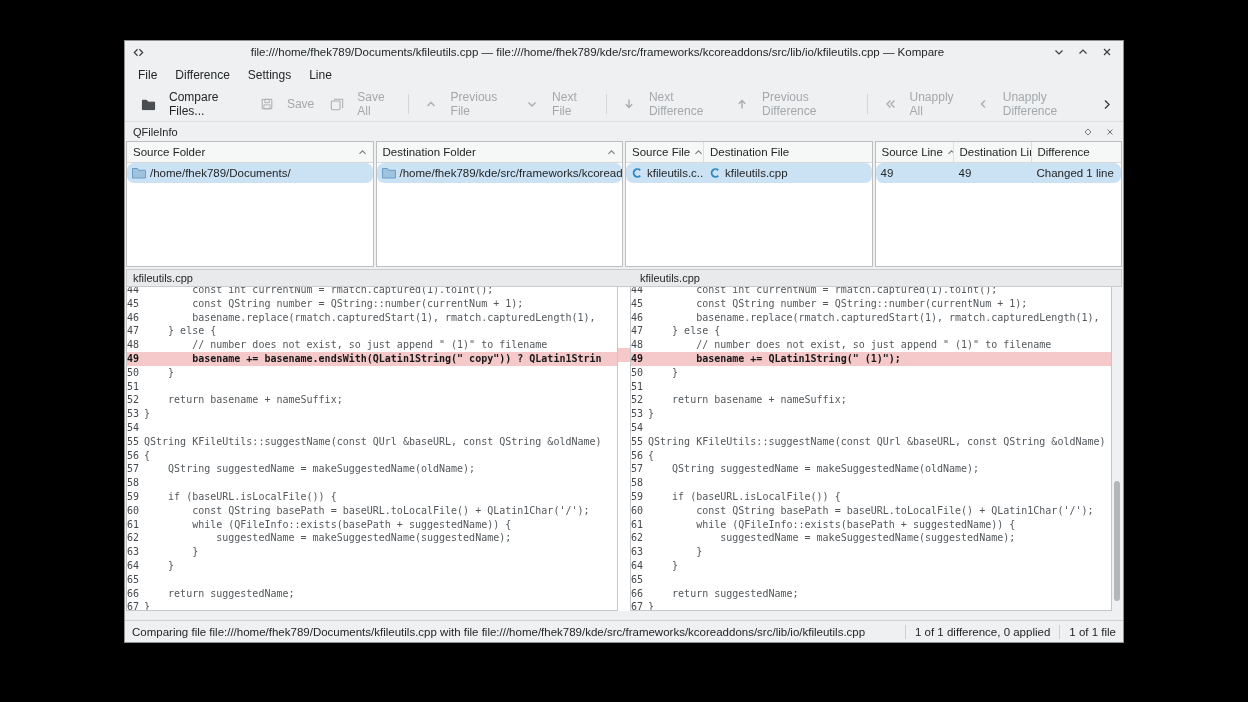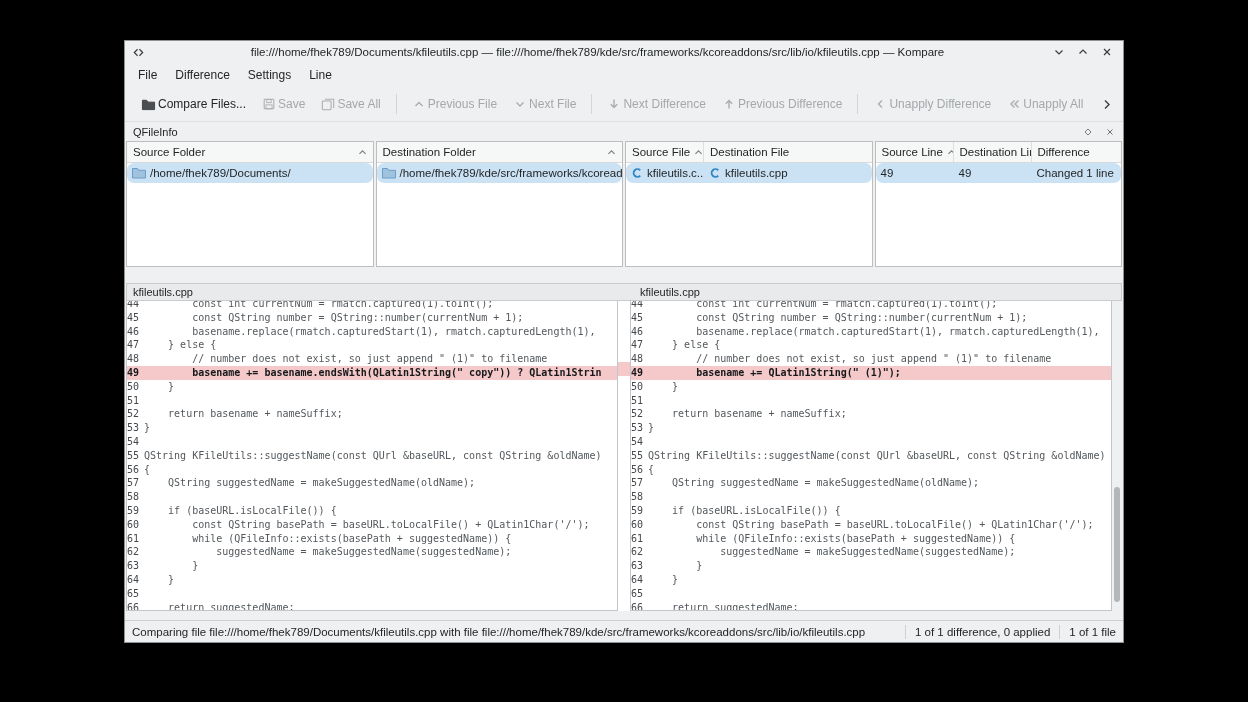--- a/index.html
+++ b/index.html
@@ -14,33 +14,33 @@
   .titlebar .title { flex:1; text-align:center; font-size:11.5px; color:#232627;
                      white-space:nowrap; overflow:hidden; }
   .win-btn { width:18px; height:16px; display:flex; align-items:center; justify-content:center; }
 
   
   .menubar { height:24px; display:flex; align-items:center; padding:0 4px; flex-shrink:0; }
   .menu-item { padding:4px 9px; font-size:12px; color:#232627; }
 
   
   .toolbar { height:34px; display:flex; align-items:center; padding:0 8px; flex-shrink:0; }
-  .tb-btn { display:flex; align-items:center; gap:2px; padding:5px 8px; font-size:12px; color:#232627; }
+  .tb-btn { display:flex; align-items:center; gap:13px; padding:5px 8px; font-size:12px; color:#232627; }
   .tb-btn.disabled { color:#a4a8ab; }
   .tb-sep { width:1px; height:20px; background:#d3d5d6; margin:0 7px; }
   .tb-spacer { flex:1; }
   .tb-overflow { padding:4px 2px; }
 
   
   .dock-header { height:20px; display:flex; align-items:center; padding:0 8px; flex-shrink:0;
                  border-top:1px solid #dddfe0; font-size:11px; color:#232627; }
   .dock-icons { margin-left:auto; display:flex; align-items:center; gap:12px; }
 
   
-  .nav-panel { height:126px; display:flex; gap:2px; padding:0 1px; margin-bottom:16px; flex-shrink:0; }
+  .nav-panel { height:126px; display:flex; gap:2px; padding:0 1px; margin-bottom:2px; flex-shrink:0; }
   .nav-list { flex:1; background:#fff; border:1px solid #bcbec0; display:flex; flex-direction:column;
               overflow:hidden; min-width:0; }
   .nav-header { height:21px; background:#f6f7f7; border-bottom:1px solid #d7d9da; display:flex;
                 align-items:center; flex-shrink:0; }
   .nav-hcell { height:100%; display:flex; align-items:center; gap:4px; padding:0 6px;
                font-size:11.5px; color:#232627; white-space:nowrap; overflow:hidden; }
   .nav-hcell.bordered { border-right:1px solid #dcdee0; }
   .nav-row { height:20px; display:flex; align-items:center; }
   .nav-row.selected { background:#cbe2f5;border-radius:7px; }
   .nav-cell { display:flex; align-items:center; gap:4px; padding:0 5px; font-size:11.5px;
@@ -182,32 +182,32 @@
         <svg width="14" height="14" viewBox="0 0 14 14">
             <path d="M7 11.5 V3.5 M3.8 6.7 L7 3.5 L10.2 6.7" fill="none" stroke="#aaadaf" stroke-width="1.4"></path>
           </svg>
       </span>
       <span>Previous Difference</span>
     </span>
     <span class="tb-sep"></span>
     <span class="tb-btn disabled">
       <span>
         <svg width="14" height="14" viewBox="0 0 14 14">
+            <path d="M7.5 3.5 L4 7 L7.5 10.5 M11.5 3.5 L8 7 L11.5 10.5" fill="none" stroke="#aaadaf" stroke-width="1.4"></path>
+          </svg>
+      </span>
+      <span>Unapply All</span>
+    </span>
+    <span class="tb-btn disabled">
+      <span>
+        <svg width="14" height="14" viewBox="0 0 14 14">
             <path d="M9 3.5 L5.5 7 L9 10.5" fill="none" stroke="#aaadaf" stroke-width="1.4"></path>
           </svg>
       </span>
       <span>Unapply Difference</span>
-    </span>
-    <span class="tb-btn disabled">
-      <span>
-        <svg width="14" height="14" viewBox="0 0 14 14">
-            <path d="M7.5 3.5 L4 7 L7.5 10.5 M11.5 3.5 L8 7 L11.5 10.5" fill="none" stroke="#aaadaf" stroke-width="1.4"></path>
-          </svg>
-      </span>
-      <span>Unapply All</span>
     </span>
     <span class="tb-spacer"></span>
     <span class="tb-overflow">
       <svg width="13" height="13" viewBox="0 0 13 13">
           <path d="M5 2.5 L9 6.5 L5 10.5" fill="none" stroke="#3a3e41" stroke-width="1.4"></path>
         </svg>
     </span>
   </div>
 
   <div class="dock-header">

